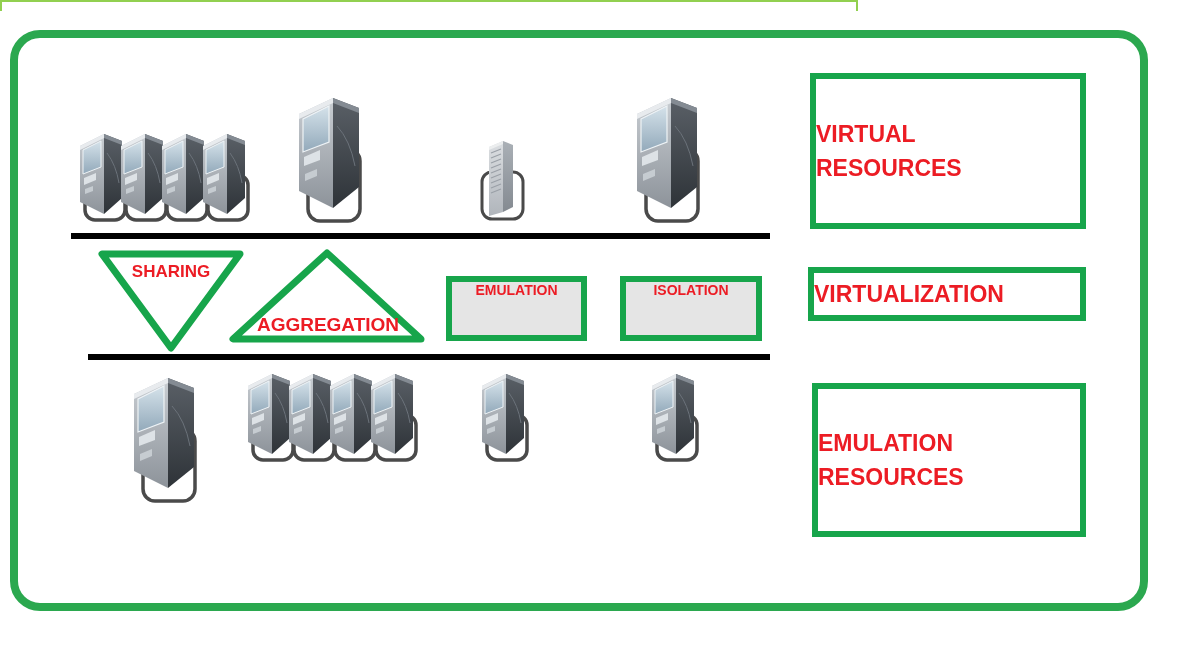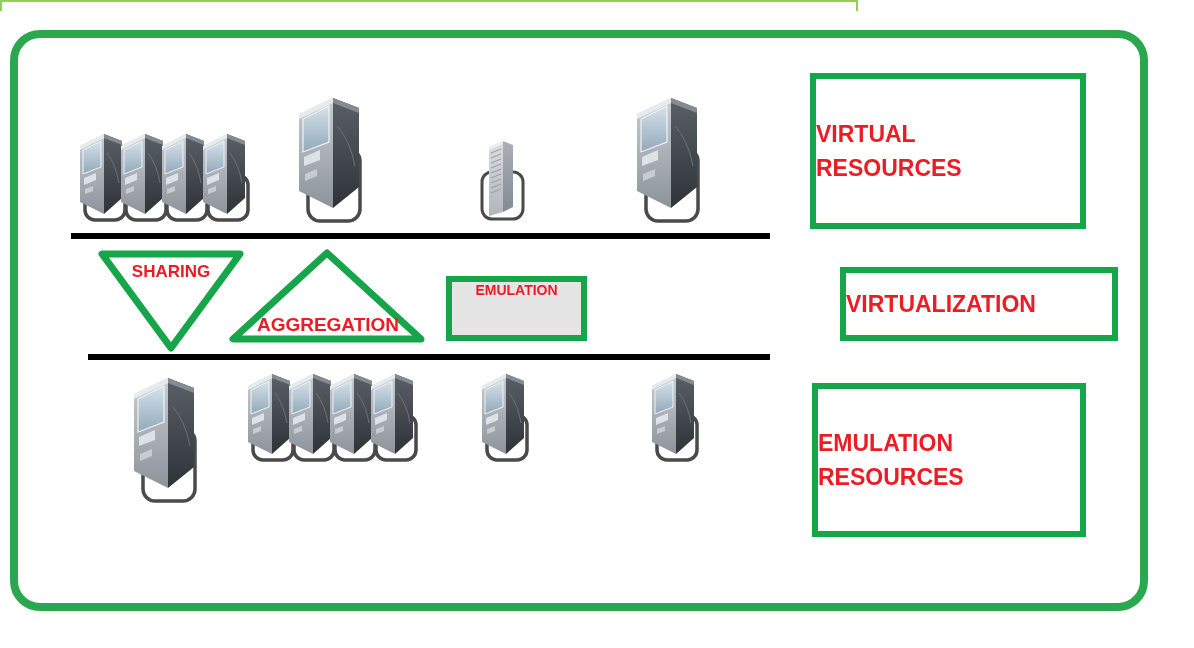--- a/index.html
+++ b/index.html
@@ -35,21 +35,21 @@
             color:var(--label-red);font-weight:700;font-size:14px;background:#e5e5e5;}
   .box-emulation{left:446px;top:276px;width:141px;height:65px;}
   .box-isolation{left:620px;top:276px;width:142px;height:65px;}
 
   
   .layer-box{position:absolute;box-sizing:border-box;border:6px solid var(--box-green);
              display:flex;flex-direction:column;align-items:flex-start;justify-content:center;
              color:var(--label-red);font-weight:700;font-size:23px;line-height:34px;
              background:#fff;text-align:center;}
   .box-virtual{left:810px;top:73px;width:276px;height:156px;}
-  .box-virtualization{left:808px;top:267px;width:278px;height:74px;margin-left:32px;}
+  .box-virtualization{left:808px;top:267px;width:278px;height:54px;}
   .box-physical{left:812px;top:383px;width:274px;height:154px;}
 
   
   .cluster{position:absolute;display:flex;align-items:flex-start;}
   .cluster svg:not(:first-child){margin-left:-13px;}
   .cl-v0{left:76px;top:125px;}
   .cl-v1{left:293px;top:86px;}
   .cl-v2{left:478px;top:137px;}
   .cl-v3{left:631px;top:86px;}
   .cl-p0{left:128px;top:366px;}
@@ -184,20 +184,23 @@
   <div class="tri-label lbl-sharing">SHARING</div>
 
   <svg class="tri-svg" style="left:227px;top:248px;" width="200" height="97" viewBox="0 0 200 97">
     <polygon points="100,5 6,91 194,91"></polygon>
   </svg>
   <div class="tri-label lbl-aggregation">AGGREGATION</div>
 
   <div class="mini-box box-emulation">
     <span>EMULATION</span>
   </div>
+  <div class="mini-box box-isolation">
+    <span>ISOLATION</span>
+  </div>
 
   <div class="cluster cl-p0">
       <svg width="74" height="140" viewBox="0 0 74 140">
         <rect x="15" y="63" width="52" height="72" rx="12" fill="#ffffff" stroke="#4a4a4a" stroke-width="3.5"></rect>
         <polygon points="6,28 40,12 40,122 6,105" fill="url(#gFront)"></polygon>
         <polygon points="40,12 66,22 66,101 40,122" fill="url(#gSide)"></polygon>
         <polygon points="6,28 40,12 40,17 6,33" fill="#e8ebee"></polygon>
         <polygon points="40,12 66,22 66,27 40,17" fill="#848b93"></polygon>
         <polygon points="10,33 36,20 36,56 10,66" fill="url(#gScreen)" stroke="#eef3f6" stroke-width="1.2"></polygon>
         <polygon points="11,71 27,64 27,74 11,80" fill="#dde2e6"></polygon>

